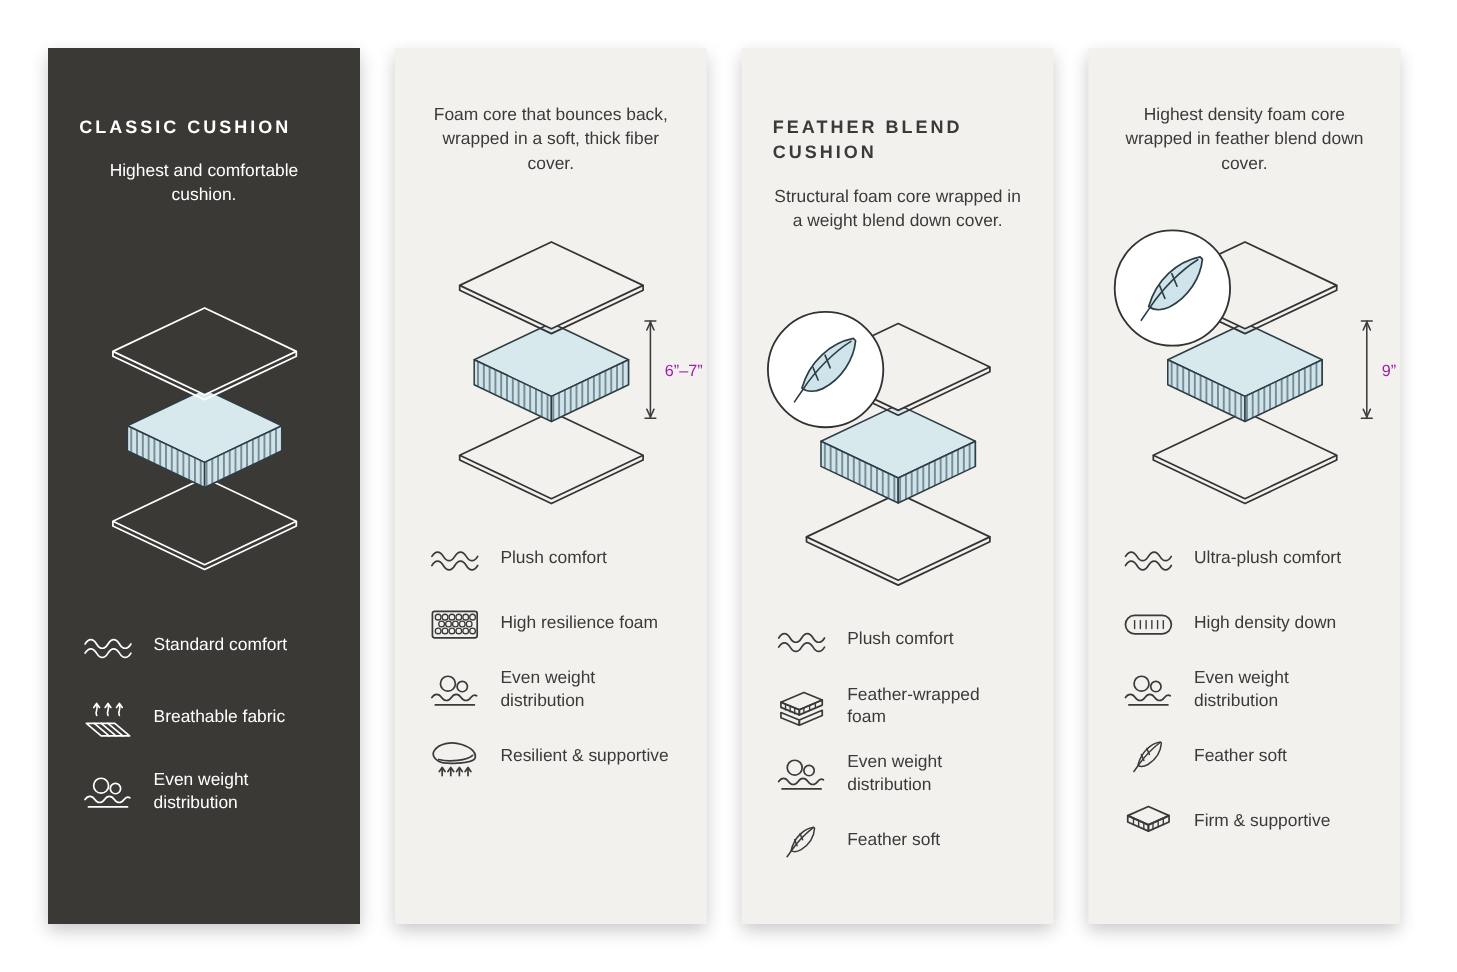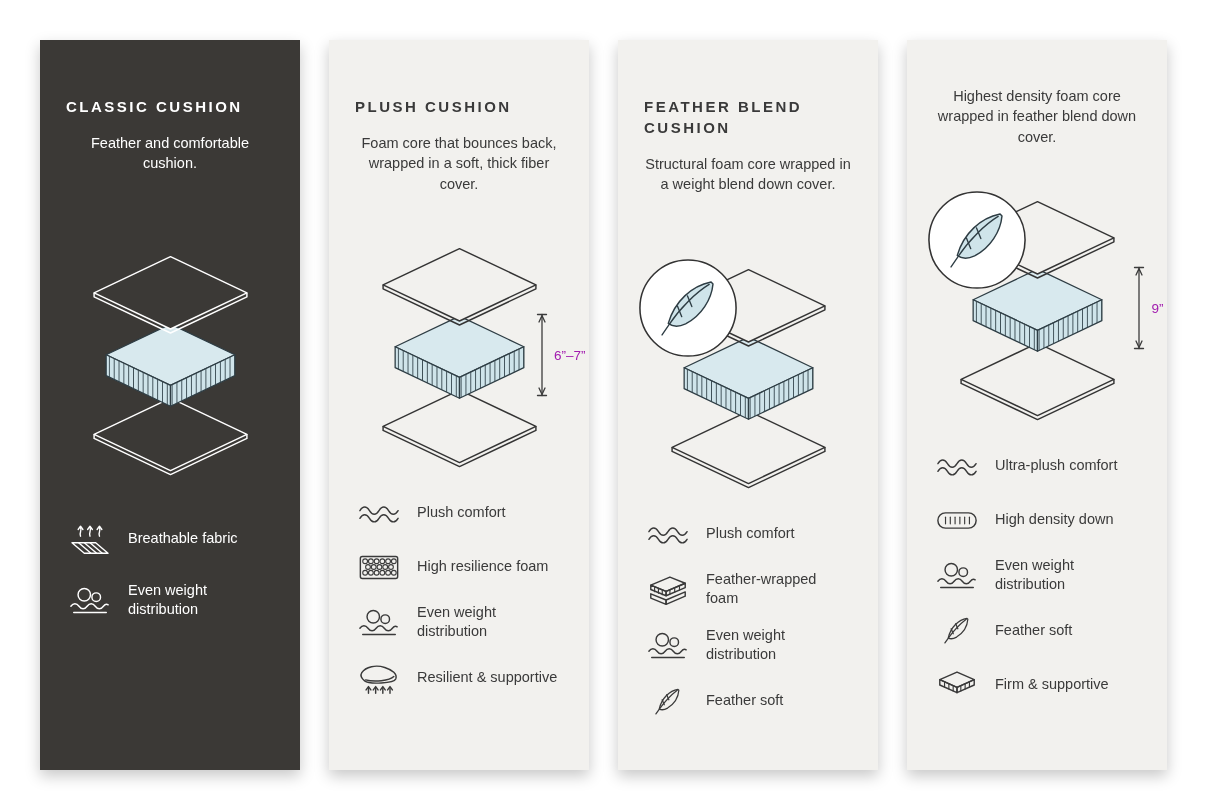--- a/index.html
+++ b/index.html
@@ -48,21 +48,21 @@
   .ficon svg g.thin path{stroke-width:1.2;}
   .flabel{font-size:14.5px;line-height:1.32;}
 </style>
 </head>
 <body>
 
 <div class="board">
 
   <section class="card dark">
     <h2 class="card-title">CLASSIC CUSHION</h2>
-    <p class="card-desc">Feather and comfortable cushion.</p>
+    <p class="card-desc">Highest and comfortable cushion.</p>
     <div class="diagram-wrap">
       <svg class="dsvg" viewBox="0 0 230 276" width="185" height="222">
         <defs>
             <pattern id="hatch-c0" width="6" height="6" patternUnits="userSpaceOnUse">
               <path d="M3 0 V6" stroke="#31434a" stroke-width="1.1"></path>
             </pattern>
           </defs>
         <path class="plate" d="M115 178 L210 223 L115 268 L20 223 Z"></path>
         <path class="plate-edge" d="M20 223 L20 228 L115 273 L210 228 L210 223"></path>
         <g>
@@ -72,20 +72,29 @@
           <path class="hatchface" fill="url(#hatch-c0)" d="M35 124 L115 162 L115 188 L35 150 Z"></path>
           <path class="hatchface" fill="url(#hatch-c0)" d="M195 124 L115 162 L115 188 L195 150 Z"></path>
         </g>
         <path class="plate" d="M115 2 L210 47 L115 92 L20 47 Z"></path>
         <path class="plate-edge" d="M20 47 L20 52 L115 97 L210 52 L210 47"></path>
       </svg>
     </div>
     <ul class="features">
       <li class="feature">
         <span class="ficon">
+          <svg viewBox="0 0 44 24" width="42" height="23">
+              <path d="M2 9 C5 4 9 4 12 9 C15 14 19 14 22 9 C25 4 29 4 32 9 C35 14 39 14 42 9"></path>
+              <path d="M2 17 C5 12 9 12 12 17 C15 22 19 22 22 17 C25 12 29 12 32 17 C35 22 39 22 42 17"></path>
+            </svg>
+        </span>
+        <span class="flabel">Standard comfort</span>
+      </li>
+      <li class="feature">
+        <span class="ficon">
           <svg viewBox="0 0 46 38" width="44" height="36">
             <path d="M13 16 C11 12.5 15 10.5 13 7"></path>
               <path d="M10.5 9 L13 5.5 L15.5 9"></path>
             <path d="M23 16 C21 12.5 25 10.5 23 7"></path>
               <path d="M20.5 9 L23 5.5 L25.5 9"></path>
             <path d="M33 16 C31 12.5 35 10.5 33 7"></path>
               <path d="M30.5 9 L33 5.5 L35.5 9"></path>
             <path d="M4 23 L29 23 L42 34 L17 34 Z"></path>
             <path d="M11 23 L24 34"></path>
               <path d="M17 23 L30 34"></path>
@@ -102,21 +111,20 @@
               <path d="M3 21 C5.5 17.5 9 17.5 11.5 21 C14 24.5 17.5 24.5 20 21 C22.5 17.5 26 17.5 28.5 21 C31 24.5 34.5 24.5 37 21 C38.5 19 40.5 18.5 42 19.5"></path>
               <path d="M6 27.5 H40"></path>
             </svg>
         </span>
         <span class="flabel">Even weight distribution</span>
       </li>
     </ul>
   </section>
 
   <section class="card light">
-    <h2 class="card-title">PLUSH CUSHION</h2>
     <p class="card-desc">Foam core that bounces back, wrapped in a soft, thick fiber cover.</p>
     <div class="diagram-wrap">
       <svg class="dsvg" viewBox="0 0 230 276" width="185" height="222">
         <defs>
             <pattern id="hatch-c1" width="6" height="6" patternUnits="userSpaceOnUse">
               <path d="M3 0 V6" stroke="#31434a" stroke-width="1.1"></path>
             </pattern>
           </defs>
         <path class="plate" d="M115 178 L210 223 L115 268 L20 223 Z"></path>
         <path class="plate-edge" d="M20 223 L20 228 L115 273 L210 228 L210 223"></path>

